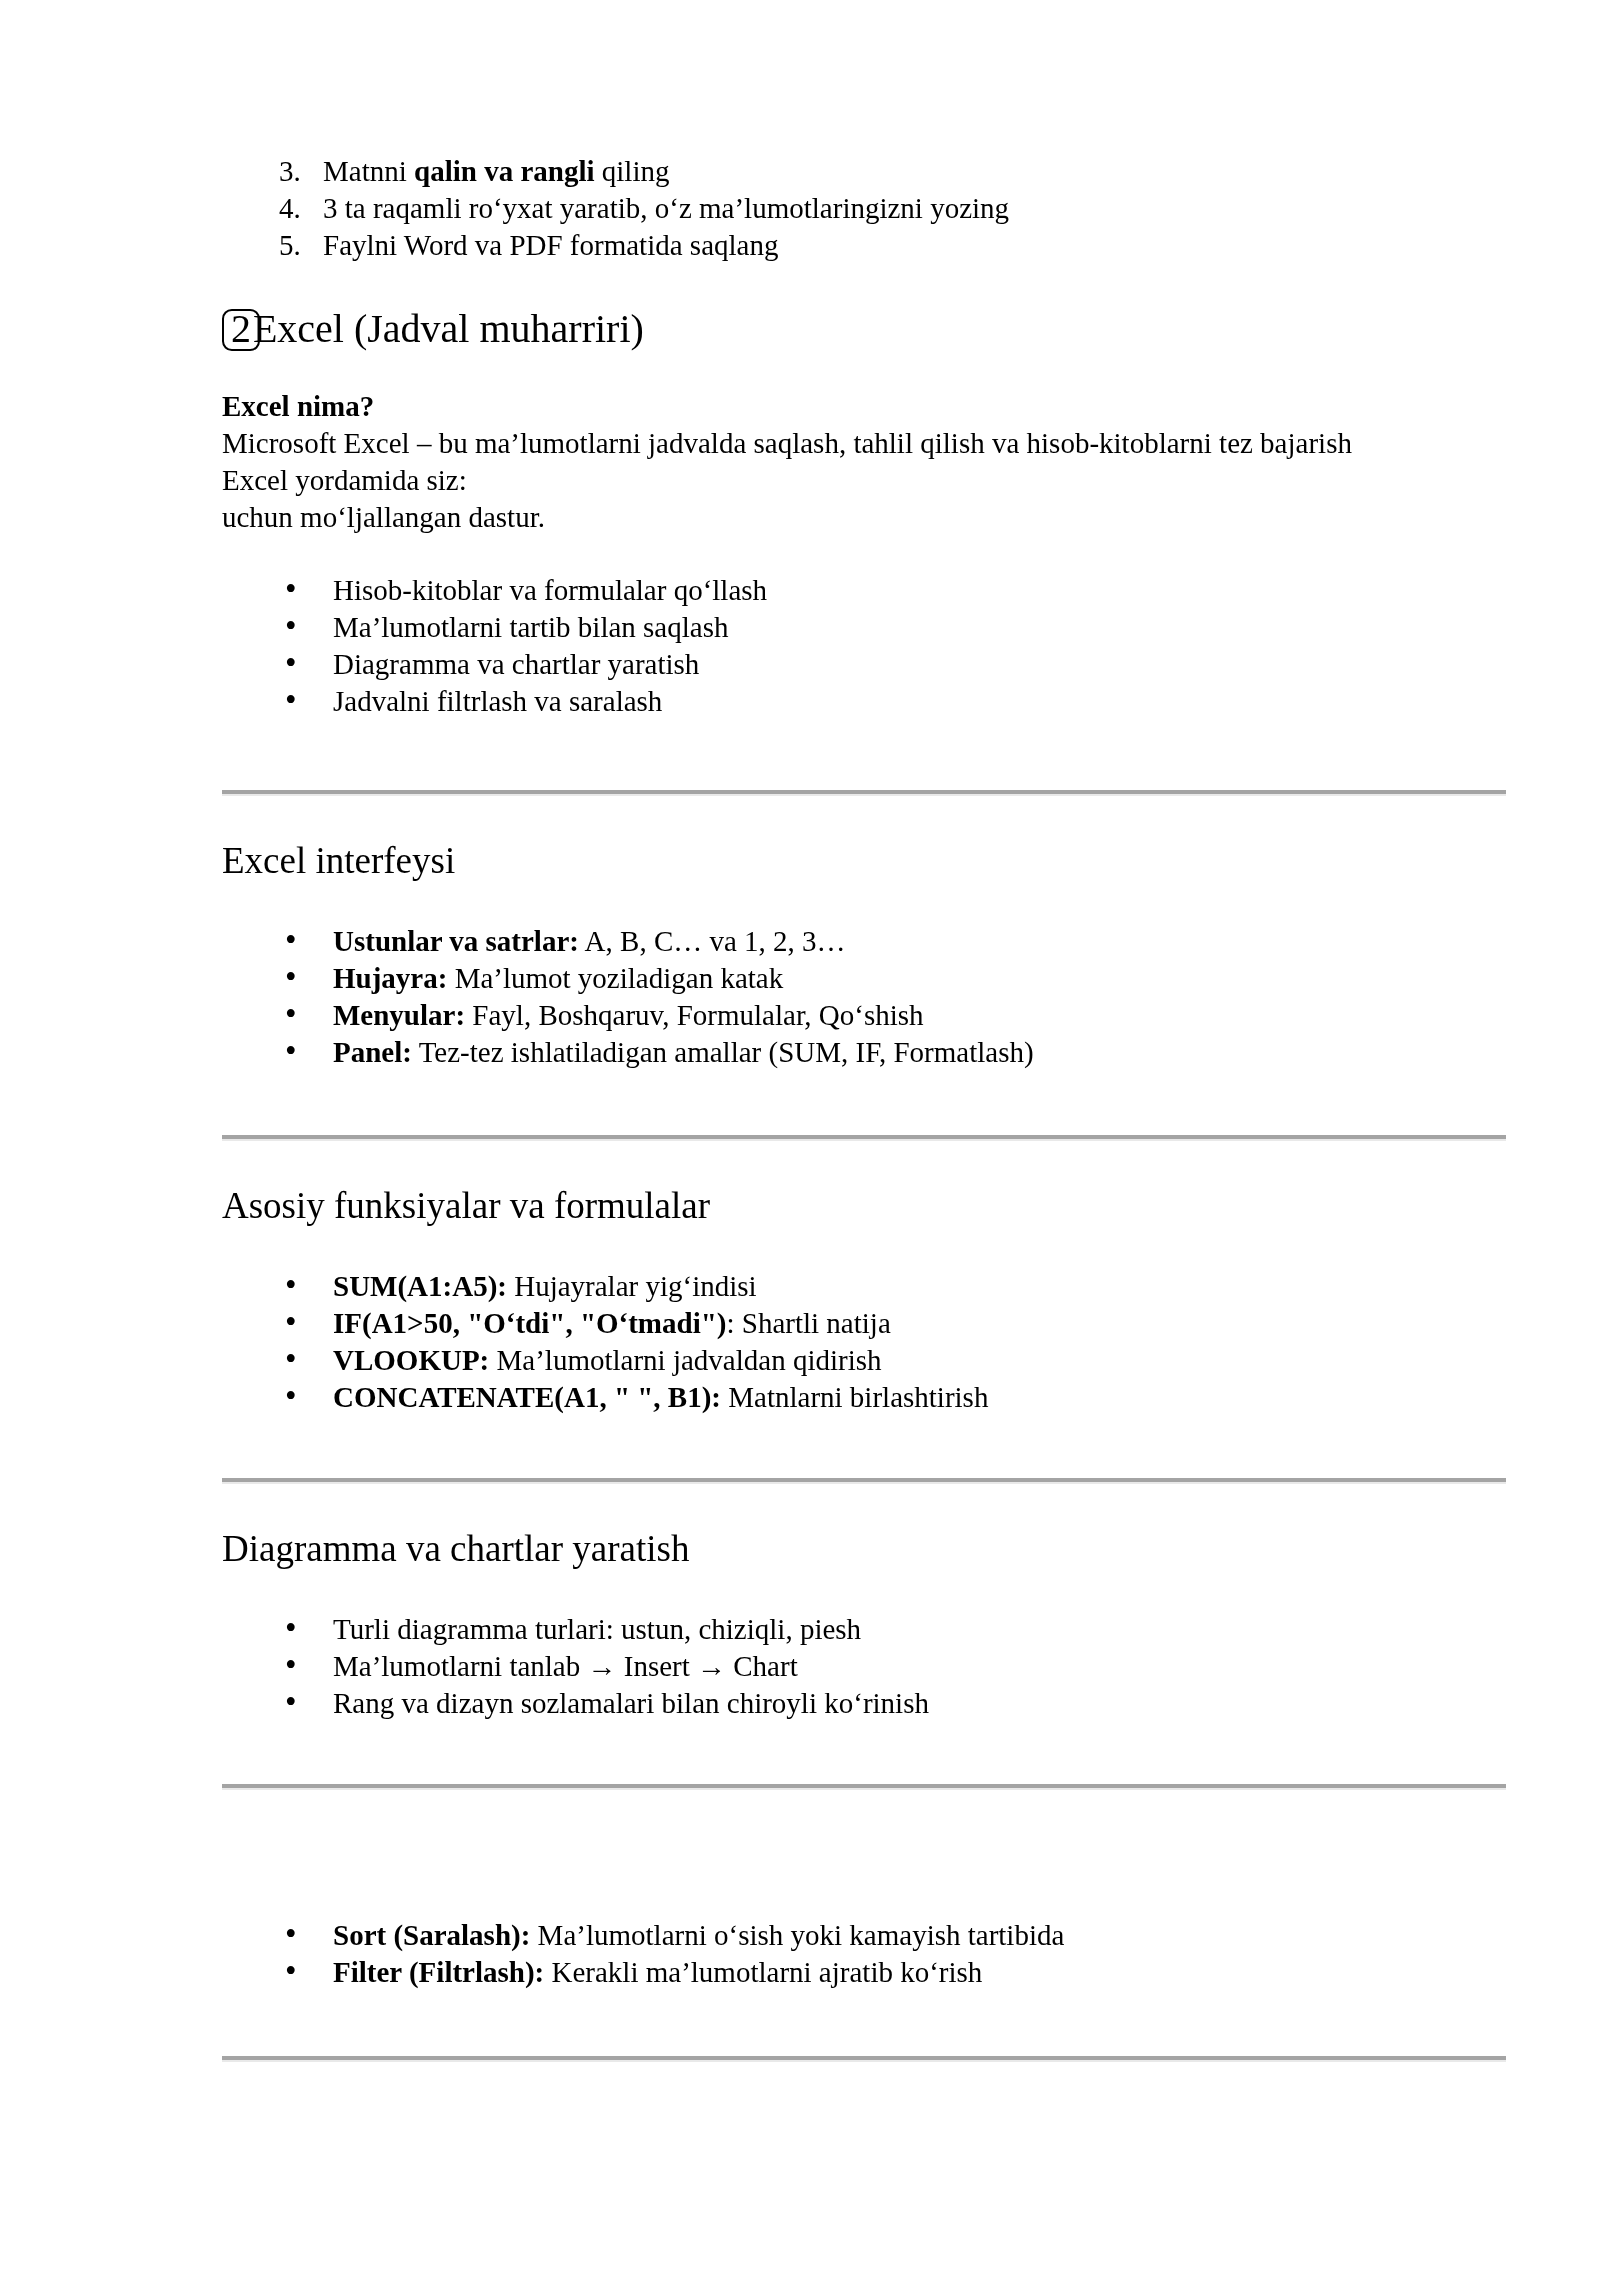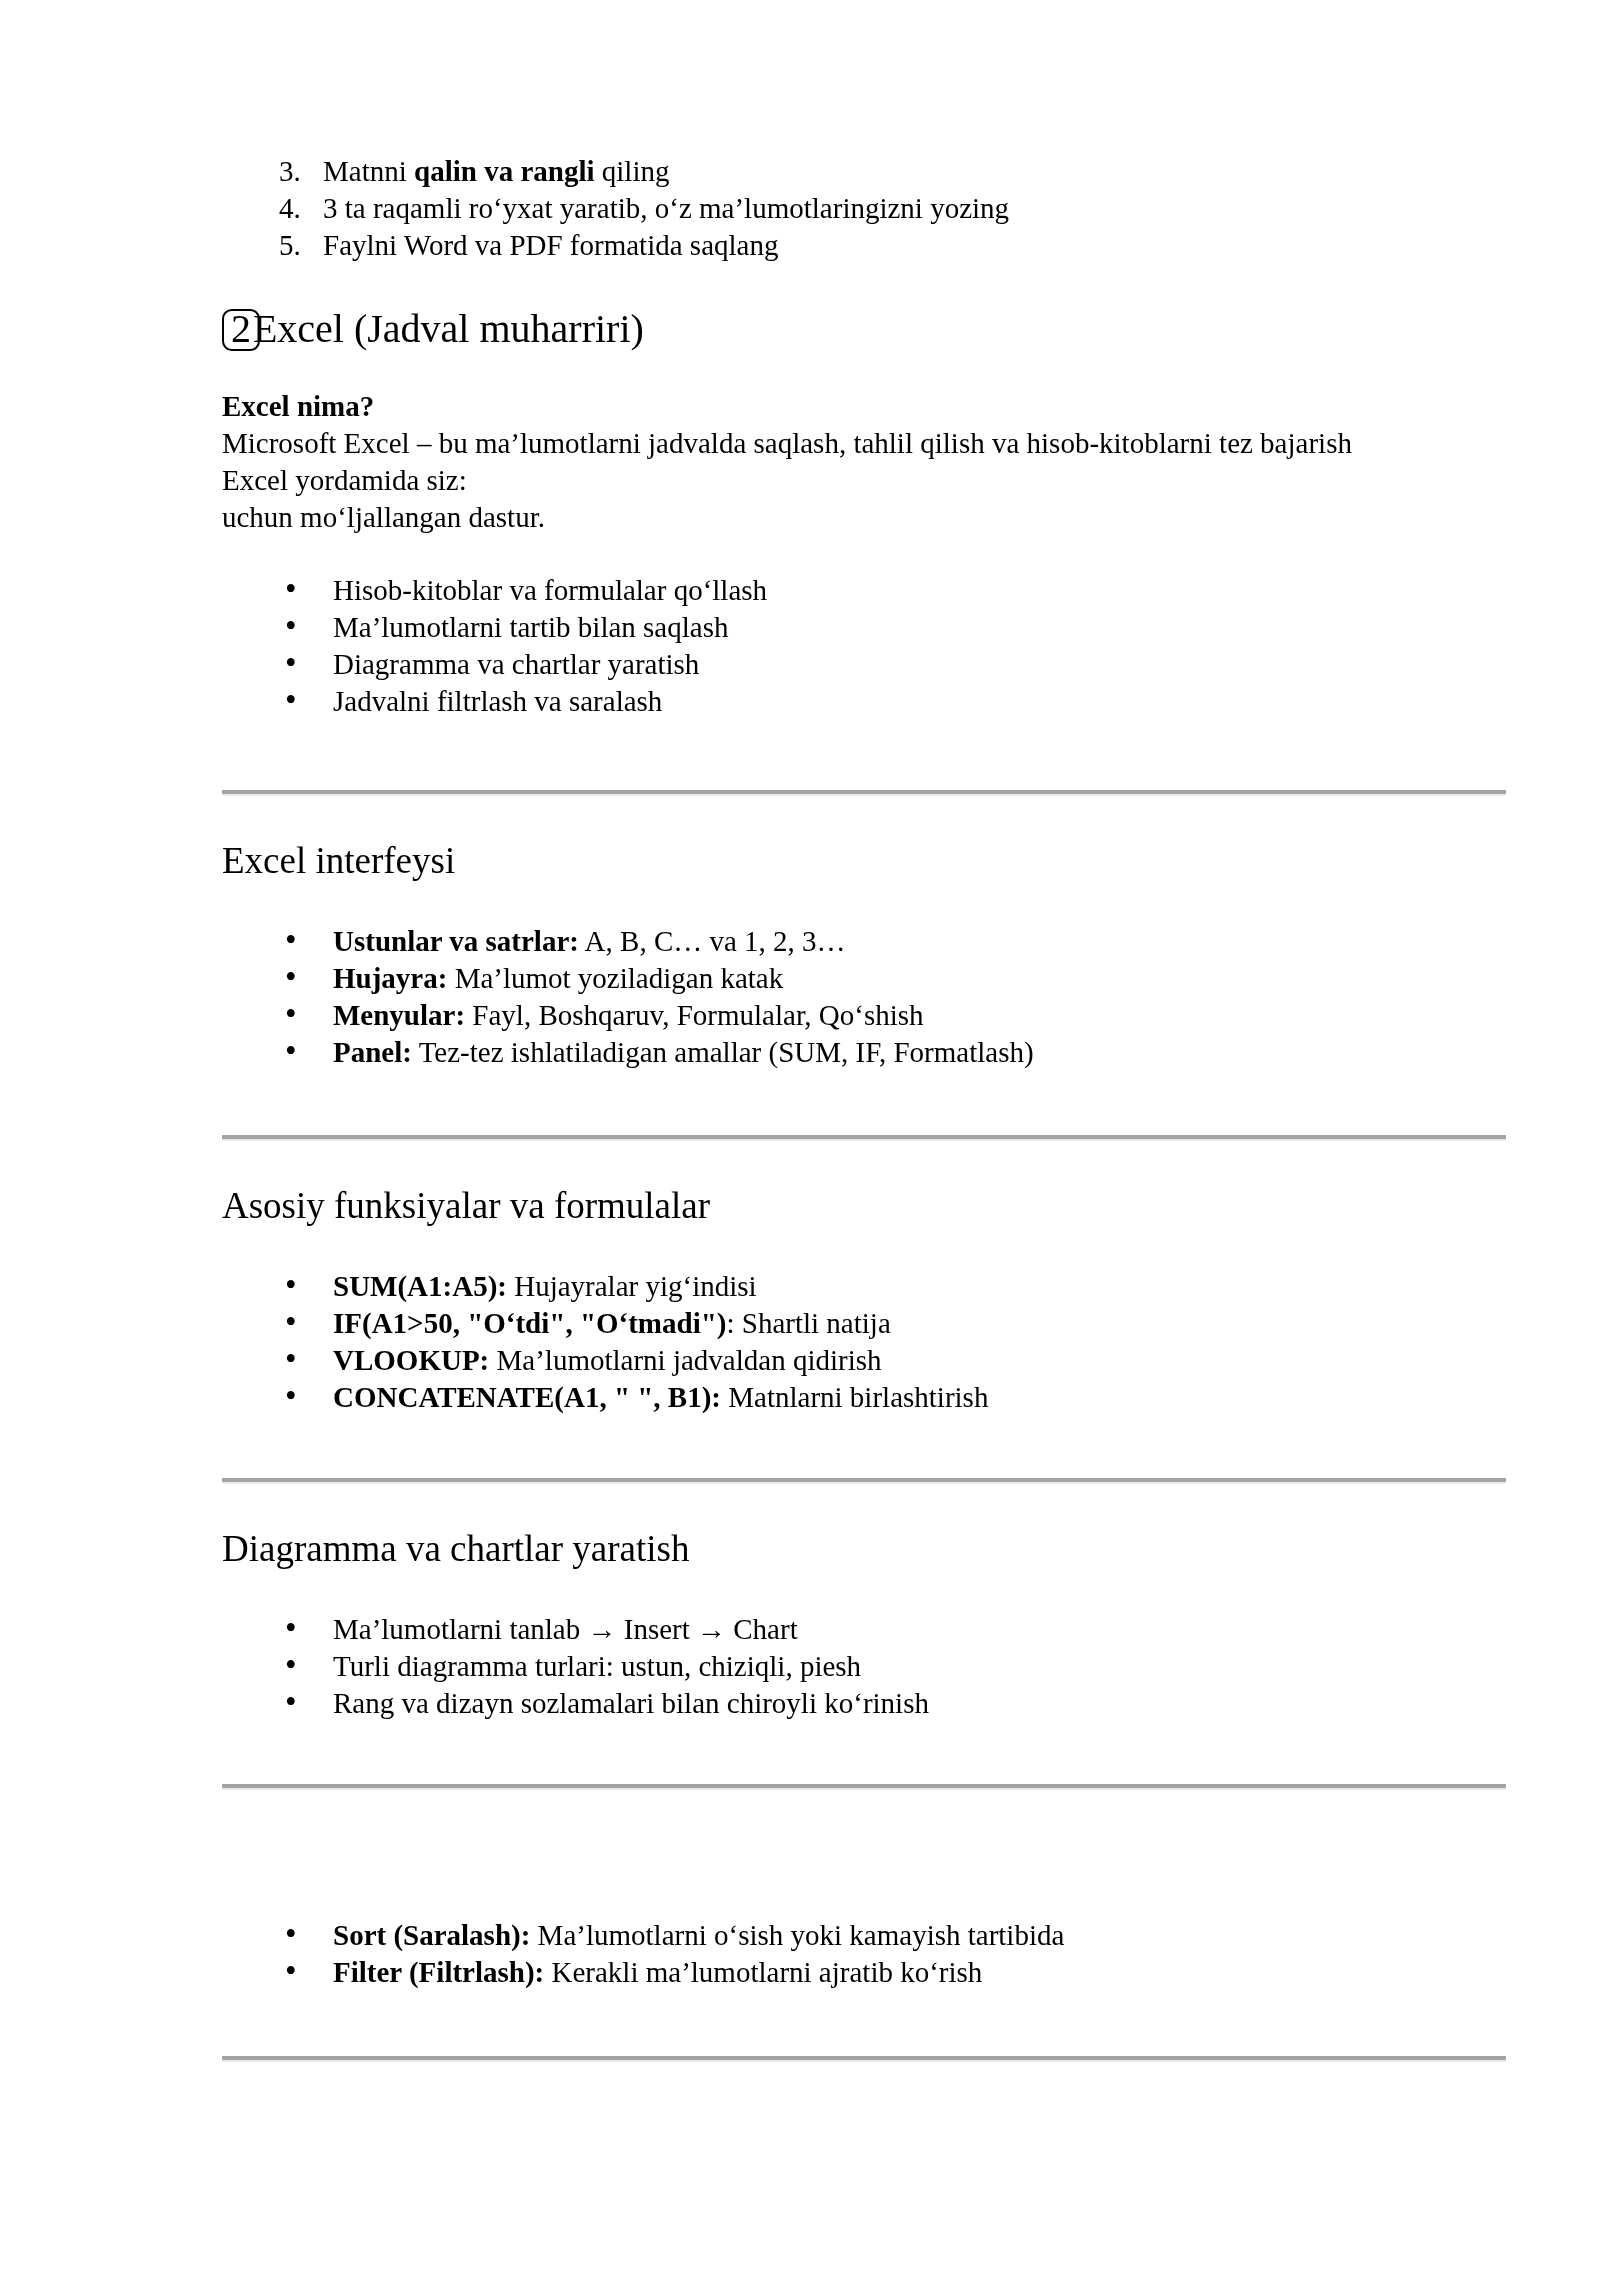--- a/index.html
+++ b/index.html
@@ -110,24 +110,24 @@
     <div class="row ulrow">
         <span class="txt"><b>CONCATENATE(A1, " ", B1):</b><span> Matnlarni birlashtirish</span></span>
       </div>
   </div>
 
   <div class="rule" style="top:1478px"></div>
 
   <div class="abs h2" style="top:1526px">Diagramma va chartlar yaratish</div>
   <div class="abs" style="top:1611px">
     <div class="row ulrow">
-        <span class="txt"><b></b><span>Ma’lumotlarni tanlab → Insert → Chart</span></span>
+        <span class="txt"><b></b><span>Turli diagramma turlari: ustun, chiziqli, piesh</span></span>
       </div>
     <div class="row ulrow">
-        <span class="txt"><b></b><span>Turli diagramma turlari: ustun, chiziqli, piesh</span></span>
+        <span class="txt"><b></b><span>Ma’lumotlarni tanlab → Insert → Chart</span></span>
       </div>
     <div class="row ulrow">
         <span class="txt"><b></b><span>Rang va dizayn sozlamalari bilan chiroyli koʻrinish</span></span>
       </div>
   </div>
 
   <div class="rule" style="top:1784px"></div>
 
   <div class="abs" style="top:1917px">
     <div class="row ulrow">

